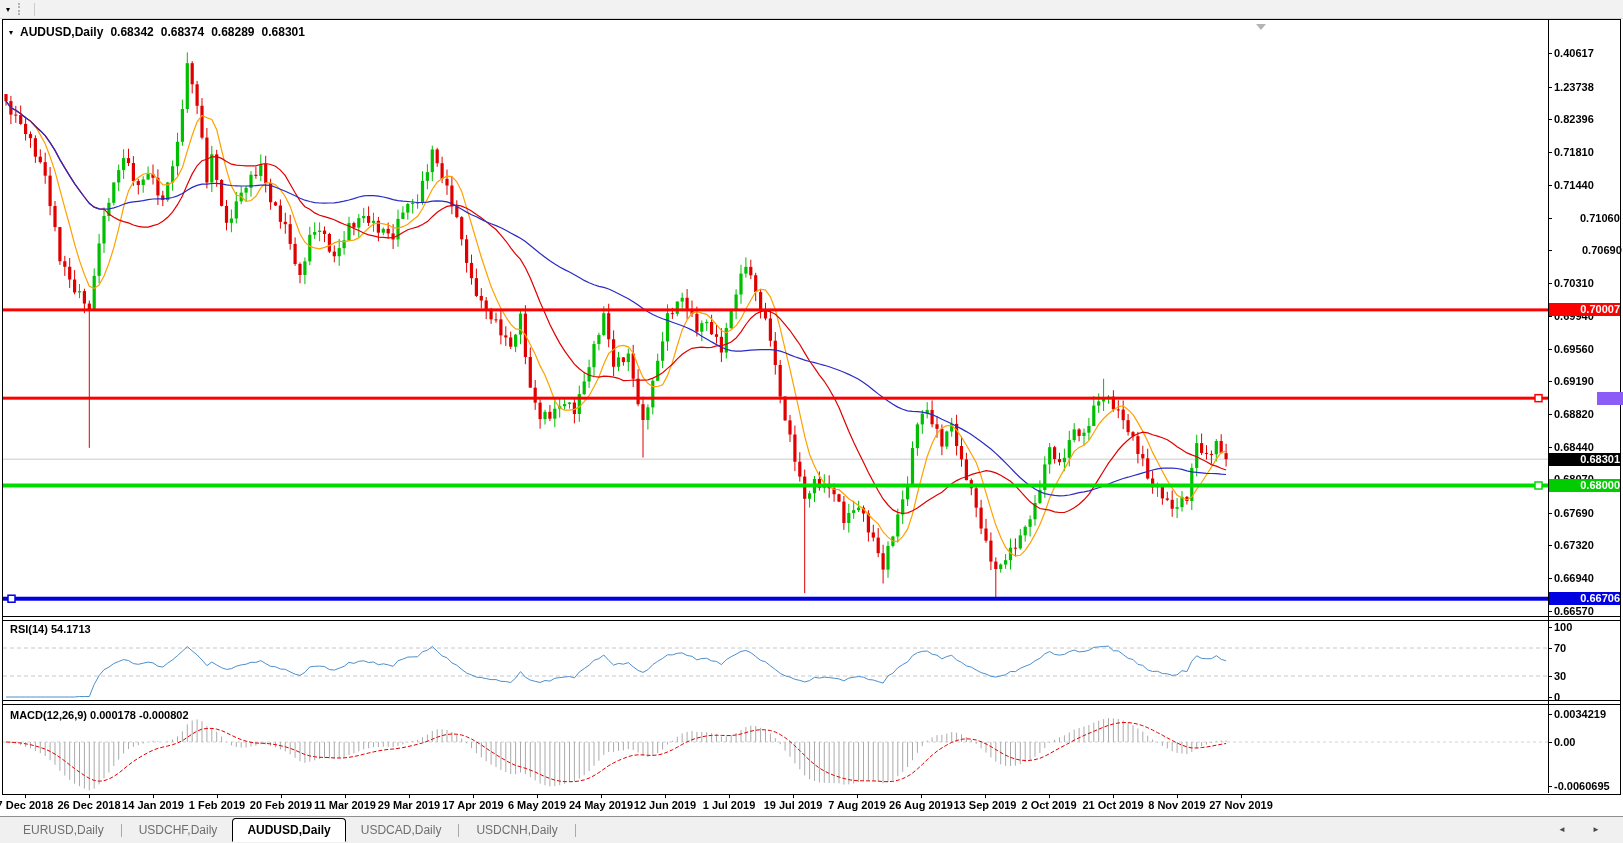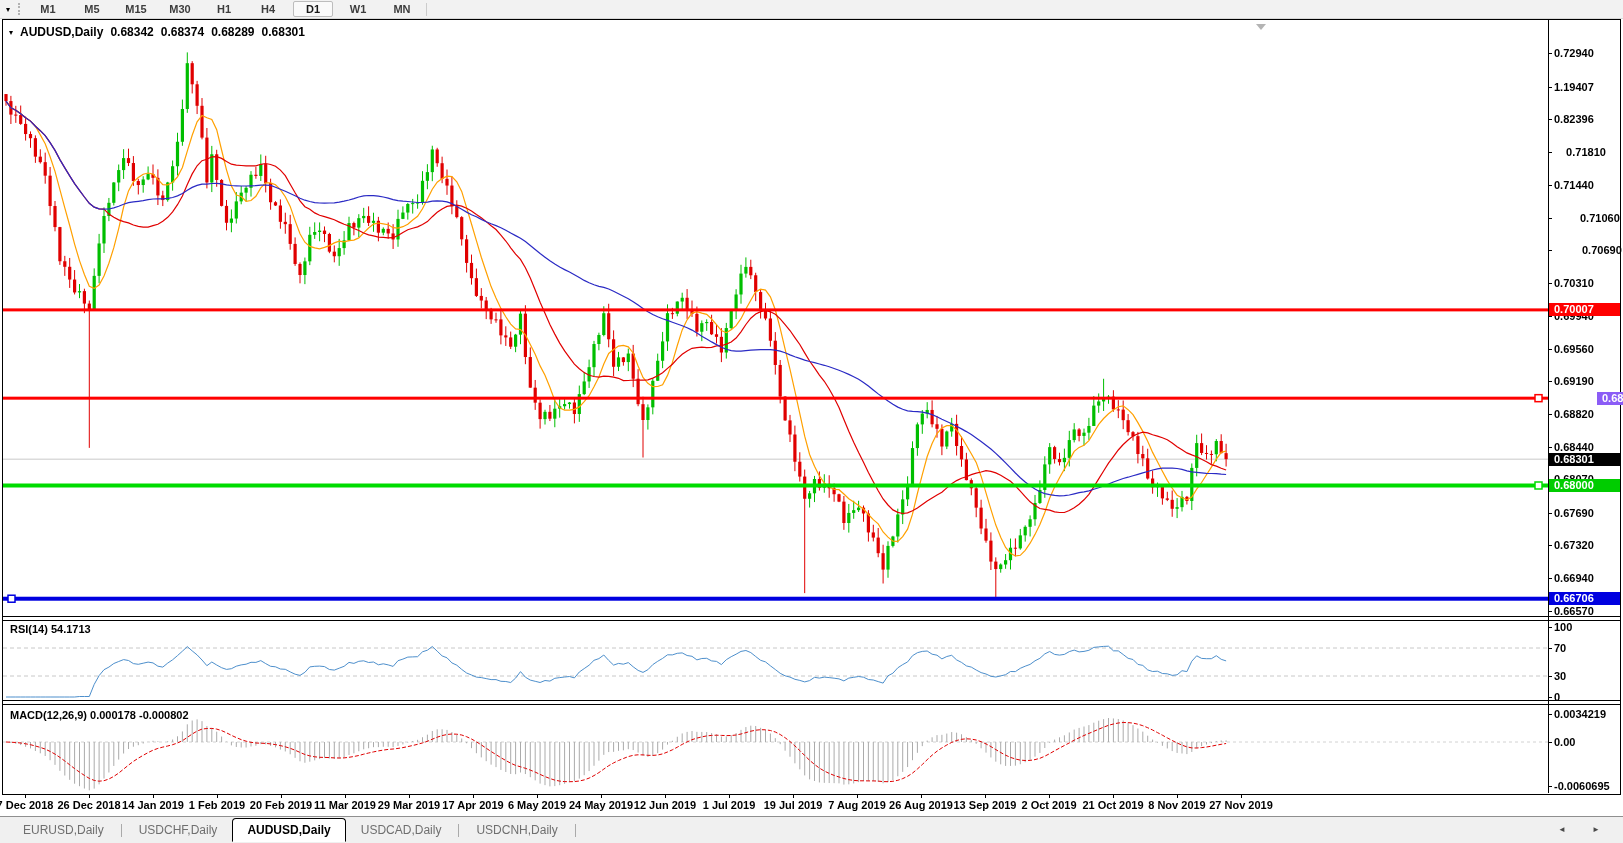--- a/index.html
+++ b/index.html
@@ -19,21 +19,21 @@
   #chart-svg{position:absolute;left:0;top:0;}
   #chart-title{position:absolute;left:6px;top:5px;font-size:12px;font-weight:700;color:#000;
     display:flex;align-items:center;gap:7px;z-index:5;}
   #chart-title .dd{font-size:8px;font-weight:400;}
   #rsi-label{position:absolute;left:7px;top:603px;font-size:11px;font-weight:700;color:#000;z-index:5;}
   #macd-label{position:absolute;left:7px;top:689px;font-size:11px;font-weight:700;color:#000;z-index:5;}
   .ptick{position:absolute;left:1551px;width:64px;font-size:11px;font-weight:700;color:#000;
     line-height:12px;white-space:nowrap;z-index:4;}
   .ptickmark{position:absolute;left:1545px;width:4px;height:1px;background:#000;z-index:4;}
   .pbadge{position:absolute;left:1546px;width:71px;height:13px;line-height:13px;padding-left:5px;
-    box-sizing:border-box;font-size:11px;font-weight:700;color:#fff;white-space:nowrap;z-index:6;}
+    box-sizing:border-box;font-size:11px;font-weight:700;color:#fff;white-space:nowrap;z-index:6;text-align:right;}
   
   #date-axis{position:absolute;left:2px;top:795px;width:1617px;height:21px;background:#fff;}
   .dlab{position:absolute;top:4px;width:100px;margin-left:-50px;text-align:center;
     font-size:11px;font-weight:700;color:#000;white-space:nowrap;}
   .dtick{position:absolute;top:0;width:1px;height:3px;background:#000;}
   
   #tab-bar{position:absolute;left:0;top:816px;width:1623px;height:27px;background:#f0f0f0;
     border-top:1px solid #8f8f8f;box-sizing:border-box;}
   #tabs{position:absolute;left:8px;top:0;height:26px;display:flex;align-items:center;}
   .tab{padding:4px 15px;font-size:12px;color:#6f6f6f;cursor:pointer;white-space:nowrap;}
@@ -43,31 +43,20 @@
   .tab-arrow{position:absolute;top:8px;font-size:8px;color:#4a4a4a;cursor:pointer;}
 </style>
 </head>
 <body>
 
 <div id="app">
 
   <div id="toolbar">
     <div class="tb-dd">▾</div>
     <div class="tb-grip"></div>
-    <div id="tf-buttons" style="display:flex;align-items:center;gap:6px;">
-        <div class="tf">M1</div>
-        <div class="tf">M5</div>
-        <div class="tf">M15</div>
-        <div class="tf">M30</div>
-        <div class="tf">H1</div>
-        <div class="tf">H4</div>
-        <div class="tf on">D1</div>
-        <div class="tf">W1</div>
-        <div class="tf">MN</div>
-      </div>
     <div class="tb-sep"></div>
   </div>
 
   <div id="chart-window">
     <svg id="chart-svg" width="1617" height="774">
         <line x1="0" y1="439.1624999999996" x2="1545" y2="439.1624999999996" stroke="#C9C9C9" stroke-width="1"></line>
         <g>
           <line x1="3" y1="74.08098964491919" x2="3" y2="85.69546045398529" stroke="#E00000" stroke-width="1"></line>
           <rect x="1.4" y="74.08098964491919" width="3.2" height="7.000000000000199" fill="#E00000"></rect>
           <line x1="7.9" y1="75.86124607915536" x2="7.9" y2="103.9863452370883" stroke="#E00000" stroke-width="1"></line>
@@ -849,27 +838,27 @@
       <span class="dd">▾</span>
       <span>AUDUSD,Daily</span>
       <span>0.68342</span>
       <span>0.68374</span>
       <span>0.68289</span>
       <span>0.68301</span>
     </div>
     <div id="rsi-label">RSI(14) 54.1713</div>
     <div id="macd-label">MACD(12,26,9) 0.000178 -0.000802</div>
     <div id="axis-layer">
-        <div class="ptick" style="top: 27.25px;">0.72940</div>
+        <div class="ptick" style="top: 27.25px;">0.40617</div>
         <div class="ptickmark" style="top: 33.25px;"></div>
-        <div class="ptick" style="top: 60.5px;">1.19407</div>
+        <div class="ptick" style="top: 60.5px;">1.23738</div>
         <div class="ptickmark" style="top: 66.5px;"></div>
         <div class="ptick" style="top: 92.875px;">0.82396</div>
         <div class="ptickmark" style="top: 98.875px;"></div>
-        <div class="ptick" style="top: 126.125px; text-align: center;">0.71810</div>
+        <div class="ptick" style="top: 126.125px;">0.71810</div>
         <div class="ptickmark" style="top: 132.125px;"></div>
         <div class="ptick" style="top: 158.5px;">0.71440</div>
         <div class="ptickmark" style="top: 164.5px;"></div>
         <div class="ptick" style="top: 191.75px; padding-left: 26px;">0.71060</div>
         <div class="ptickmark" style="top: 197.75px;"></div>
         <div class="ptick" style="top: 224.125px; padding-left: 28px;">0.70690</div>
         <div class="ptickmark" style="top: 230.125px;"></div>
         <div class="ptick" style="top: 257.375px;">0.70310</div>
         <div class="ptickmark" style="top: 263.375px;"></div>
         <div class="ptick" style="top: 289.75px;">0.69940</div>

